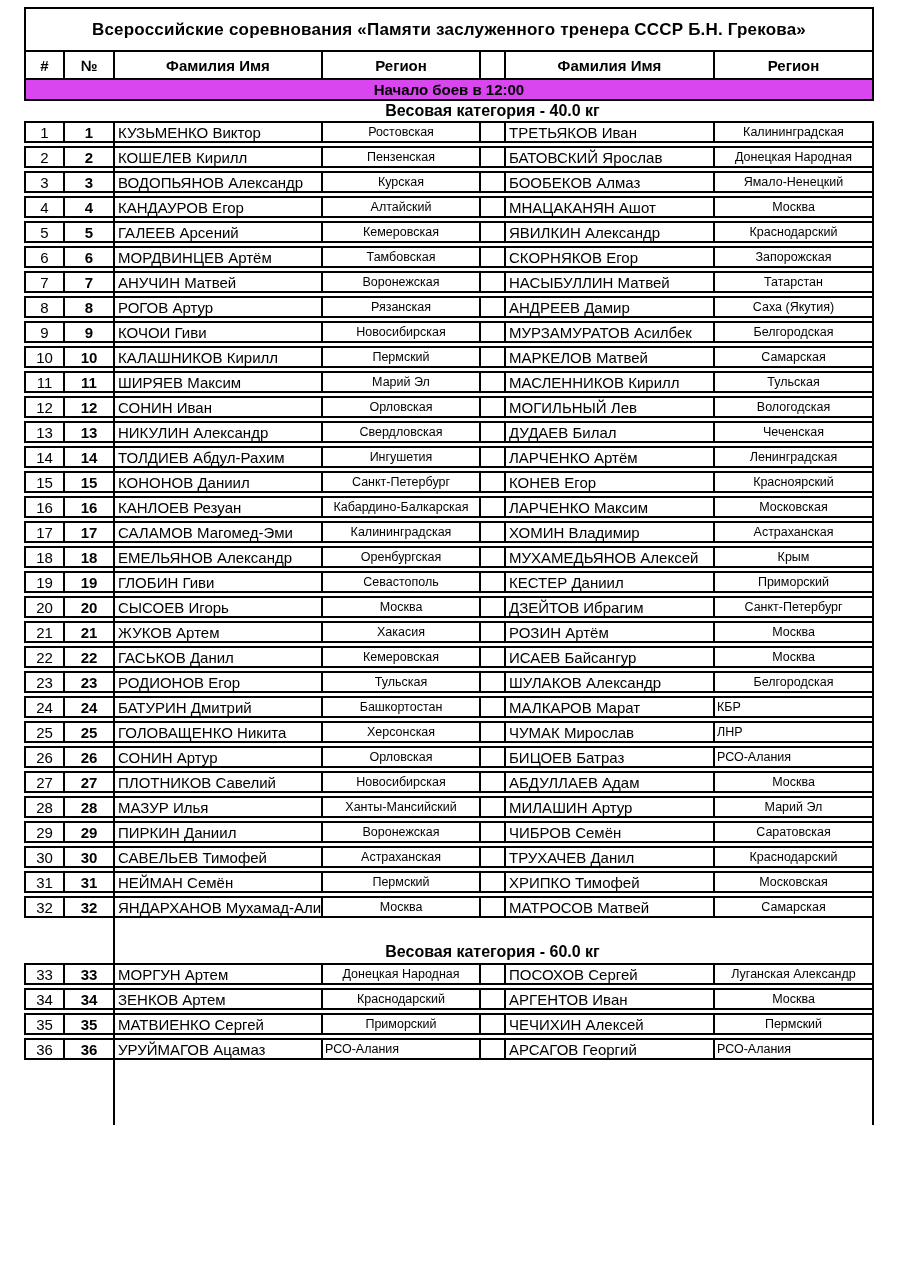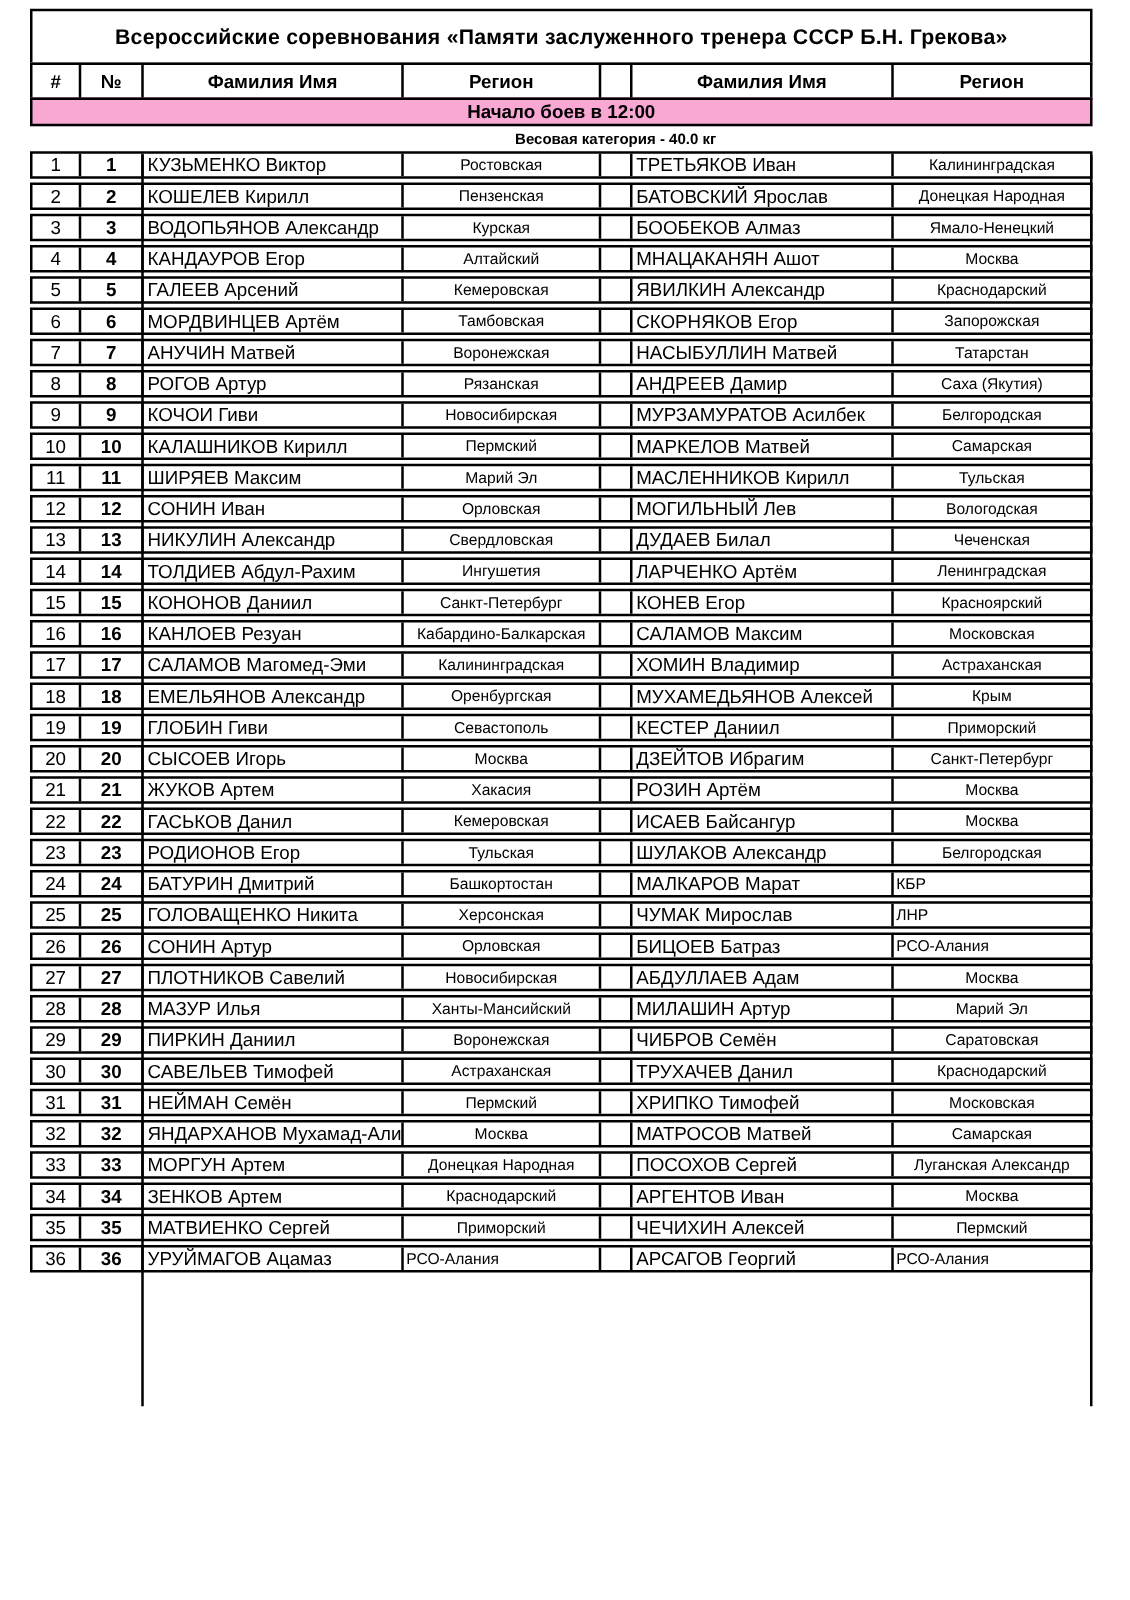--- a/index.html
+++ b/index.html
@@ -30,21 +30,21 @@
   .pair-row{height:22px;margin-bottom:3px;display:flex;box-sizing:border-box;
     border:2px solid #000;background:#fff;font-size:15px;}
   .idx-cell{justify-content:center;font-size:15px;}
   .num-cell{justify-content:center;font-weight:bold;font-size:15px;}
   .name-cell{padding-left:3px;font-size:15px;}
   .reg-cell{justify-content:center;font-size:12.5px;}
   .reg-cell.align-left{justify-content:flex-start;padding-left:2px;}
   .band{position:relative;}
   .band-first{height:20px;display:flex;align-items:center;}
   .band-tall{height:40px;display:flex;align-items:flex-end;padding-bottom:2px;}
-  .band-label{margin-left:89px;width:759px;text-align:center;font-weight:bold;font-size:12px;}
+  .band-label{margin-left:89px;width:759px;text-align:center;font-weight:bold;font-size:16px;}
   .vline{position:absolute;width:2px;background:#000;}
 </style>
 </head>
 <body>
 
 <div class="sheet">
 
   <div class="box title-box">
     <span>Всероссийские соревнования   «Памяти заслуженного тренера СССР Б.Н. Грекова»</span>
   </div>
@@ -53,21 +53,21 @@
   <div class="box header-row">
     <div class="cell w-idx">#</div>
     <div class="cell w-num">№</div>
     <div class="cell w-name1">Фамилия Имя</div>
     <div class="cell w-reg1">Регион</div>
     <div class="cell w-gap"></div>
     <div class="cell w-name2">Фамилия Имя</div>
     <div class="cell w-reg2">Регион</div>
   </div>
 
-  <div class="box green-row" style="background: #f9a8d4;">
+  <div class="box green-row" style="background: #d946ef;">
     <span>Начало боев в 12:00</span>
   </div>
 
   <div id="table-body">
       <div class="band band-first">
         <div class="band-label">Весовая категория -  40.0 кг</div>
       </div>
       <div class="pair-row">
         <div class="cell w-idx idx-cell">1</div>
         <div class="cell w-num num-cell">1</div>
@@ -202,21 +202,21 @@
         <div class="cell w-gap"></div>
         <div class="cell w-name2 name-cell">КОНЕВ Егор</div>
         <div class="cell w-reg2 reg-cell">Красноярский</div>
       </div>
       <div class="pair-row">
         <div class="cell w-idx idx-cell">16</div>
         <div class="cell w-num num-cell">16</div>
         <div class="cell w-name1 name-cell">КАНЛОЕВ Резуан</div>
         <div class="cell w-reg1 reg-cell">Кабардино-Балкарская</div>
         <div class="cell w-gap"></div>
-        <div class="cell w-name2 name-cell">САЛАМОВ Максим</div>
+        <div class="cell w-name2 name-cell">ЛАРЧЕНКО Максим</div>
         <div class="cell w-reg2 reg-cell">Московская</div>
       </div>
       <div class="pair-row">
         <div class="cell w-idx idx-cell">17</div>
         <div class="cell w-num num-cell">17</div>
         <div class="cell w-name1 name-cell">САЛАМОВ Магомед-Эми</div>
         <div class="cell w-reg1 reg-cell">Калининградская</div>
         <div class="cell w-gap"></div>
         <div class="cell w-name2 name-cell">ХОМИН Владимир</div>
         <div class="cell w-reg2 reg-cell">Астраханская</div>
@@ -349,20 +349,23 @@
       </div>
       <div class="pair-row">
         <div class="cell w-idx idx-cell">32</div>
         <div class="cell w-num num-cell">32</div>
         <div class="cell w-name1 name-cell">ЯНДАРХАНОВ Мухамад-Али</div>
         <div class="cell w-reg1 reg-cell">Москва</div>
         <div class="cell w-gap"></div>
         <div class="cell w-name2 name-cell">МАТРОСОВ Матвей</div>
         <div class="cell w-reg2 reg-cell">Самарская</div>
       </div>
+      <div class="band band-tall">
+        <div class="band-label">Весовая категория -  60.0 кг</div>
+      </div>
       <div class="pair-row">
         <div class="cell w-idx idx-cell">33</div>
         <div class="cell w-num num-cell">33</div>
         <div class="cell w-name1 name-cell">МОРГУН Артем</div>
         <div class="cell w-reg1 reg-cell">Донецкая Народная</div>
         <div class="cell w-gap"></div>
         <div class="cell w-name2 name-cell">ПОСОХОВ Сергей</div>
         <div class="cell w-reg2 reg-cell">Луганская Александр</div>
       </div>
       <div class="pair-row">

